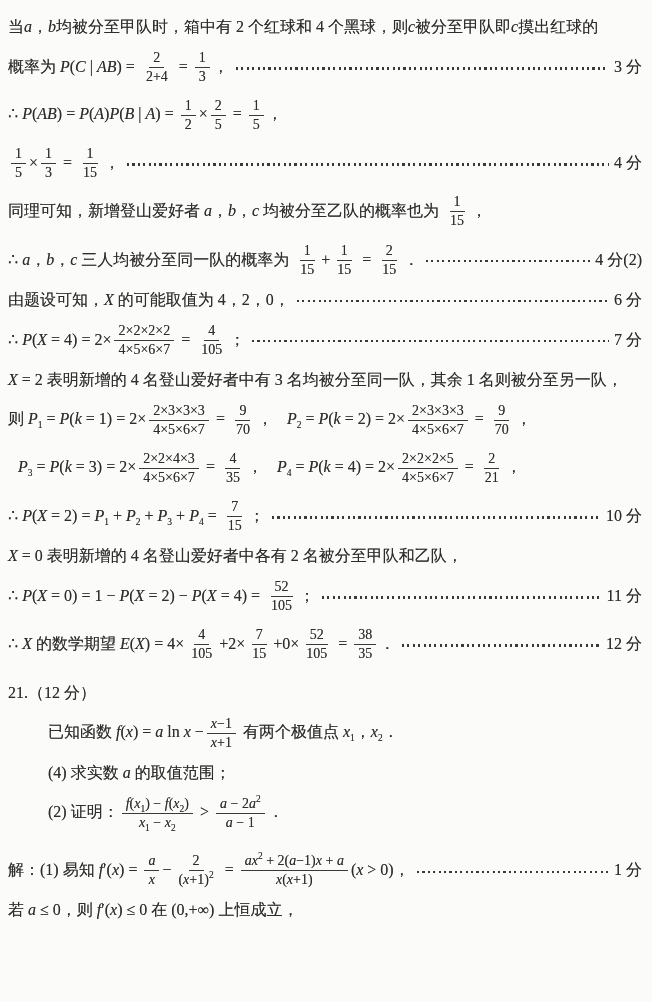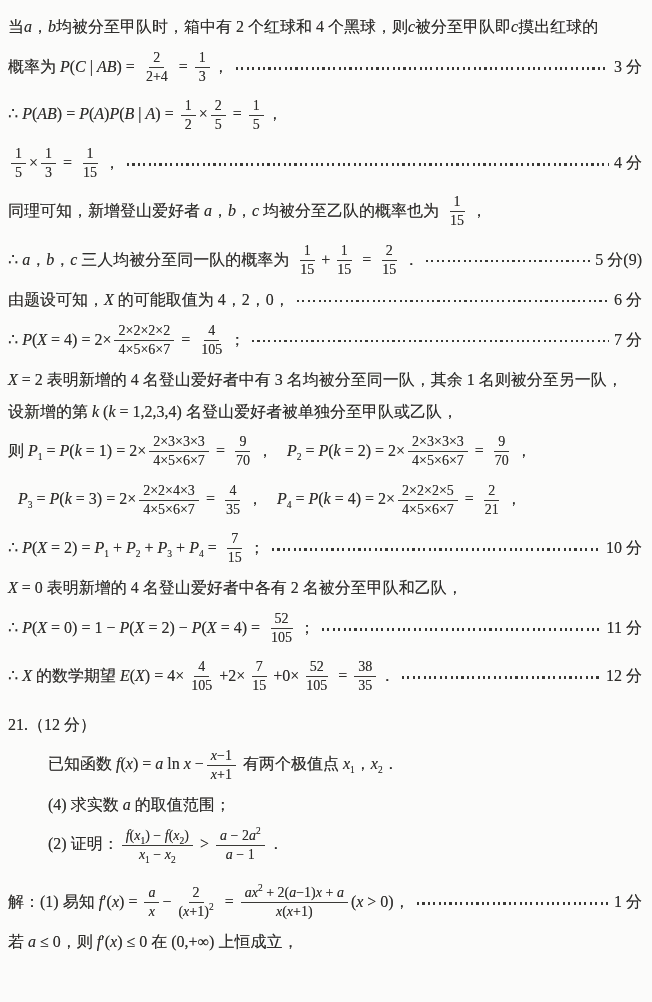--- a/index.html
+++ b/index.html
@@ -150,21 +150,21 @@
             <span class="den">15</span>
           </span>
           <span class="m"> = </span>
           <span class="frac">
             <span class="num">2</span>
             <span class="den">15</span>
           </span>
           <span class="t">．</span>
         </span>
         <span class="dots"></span>
-        <span class="score">5 分(9)</span>
+        <span class="score">4 分(2)</span>
       </div>
       <div class="line dotline">
         <span class="content">
           <span class="t">由题设可知，</span>
           <span class="m"><i>X</i></span>
           <span class="t"> 的可能取值为 4，2，0，</span>
         </span>
         <span class="dots"></span>
         <span class="score">6 分</span>
       </div>
@@ -179,21 +179,20 @@
           <span class="frac">
             <span class="num">4</span>
             <span class="den">105</span>
           </span>
           <span class="t">；</span>
         </span>
         <span class="dots"></span>
         <span class="score">7 分</span>
       </div>
       <div class="line blockline"><span class="content"><span class="m"><i>X</i> = 2</span><span class="t"> 表明新增的 4 名登山爱好者中有 3 名均被分至同一队，其余 1 名则被分至另一队，</span></span></div>
-      <div class="line blockline"><span class="content"><span class="t">设新增的第 </span><span class="m"><i>k</i> (<i>k</i> = 1,2,3,4)</span><span class="t"> 名登山爱好者被单独分至甲队或乙队，</span></span></div>
       <div class="line blockline"><span class="content"><span class="t">则 </span><span class="m"><i>P</i><sub>1</sub> = <i>P</i>(<i>k</i> = 1) = 2×</span><span class="frac">
             <span class="num">2×3×3×3</span>
             <span class="den">4×5×6×7</span>
           </span><span class="m"> = </span><span class="frac">
             <span class="num">9</span>
             <span class="den">70</span>
           </span><span class="t">，</span><span class="sp" style="width: 14px;"></span><span class="m"><i>P</i><sub>2</sub> = <i>P</i>(<i>k</i> = 2) = 2×</span><span class="frac">
             <span class="num">2×3×3×3</span>
             <span class="den">4×5×6×7</span>
           </span><span class="m"> = </span><span class="frac">

